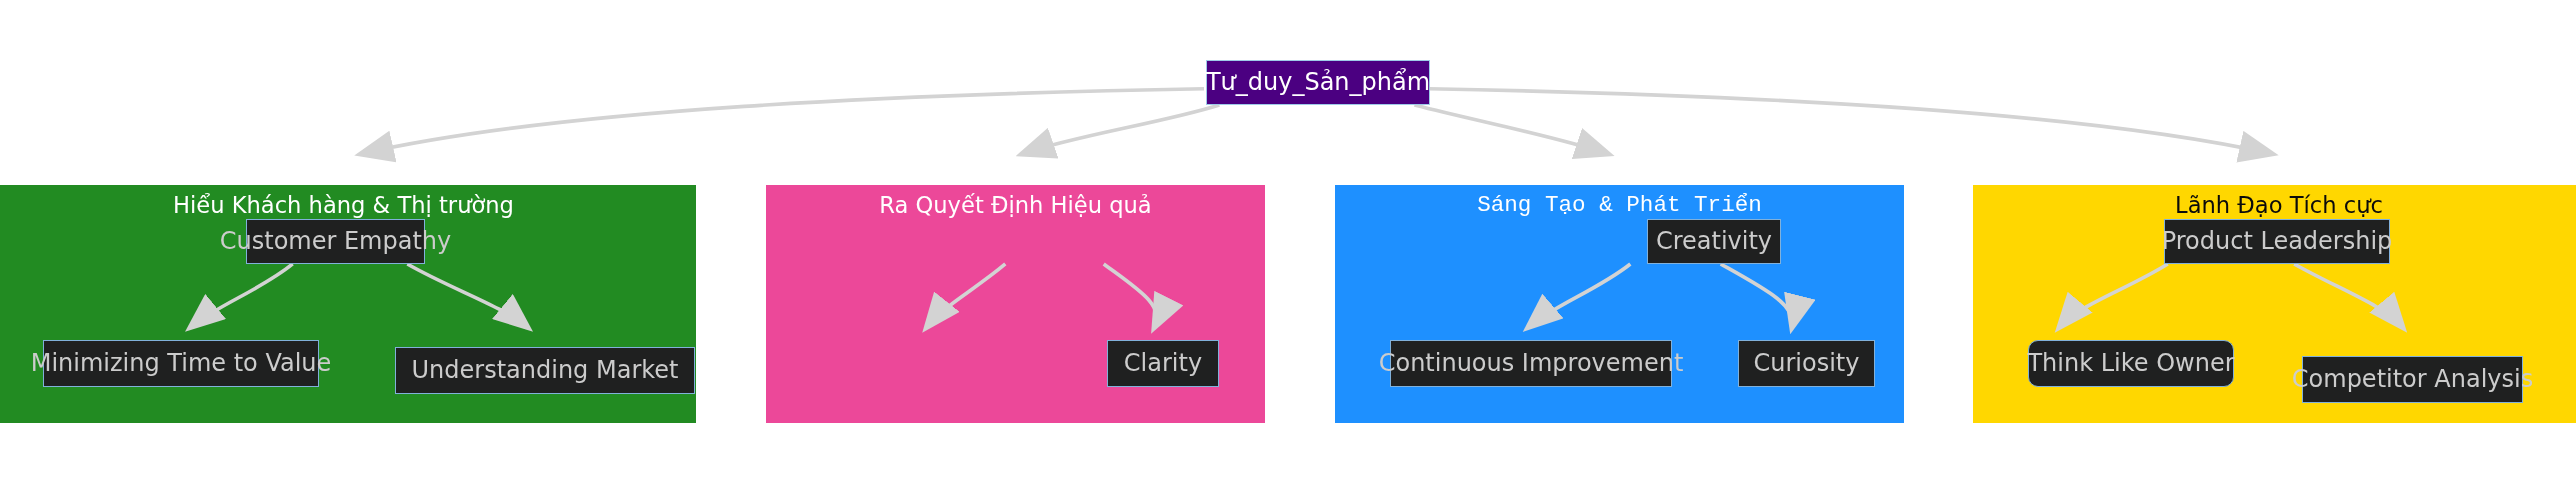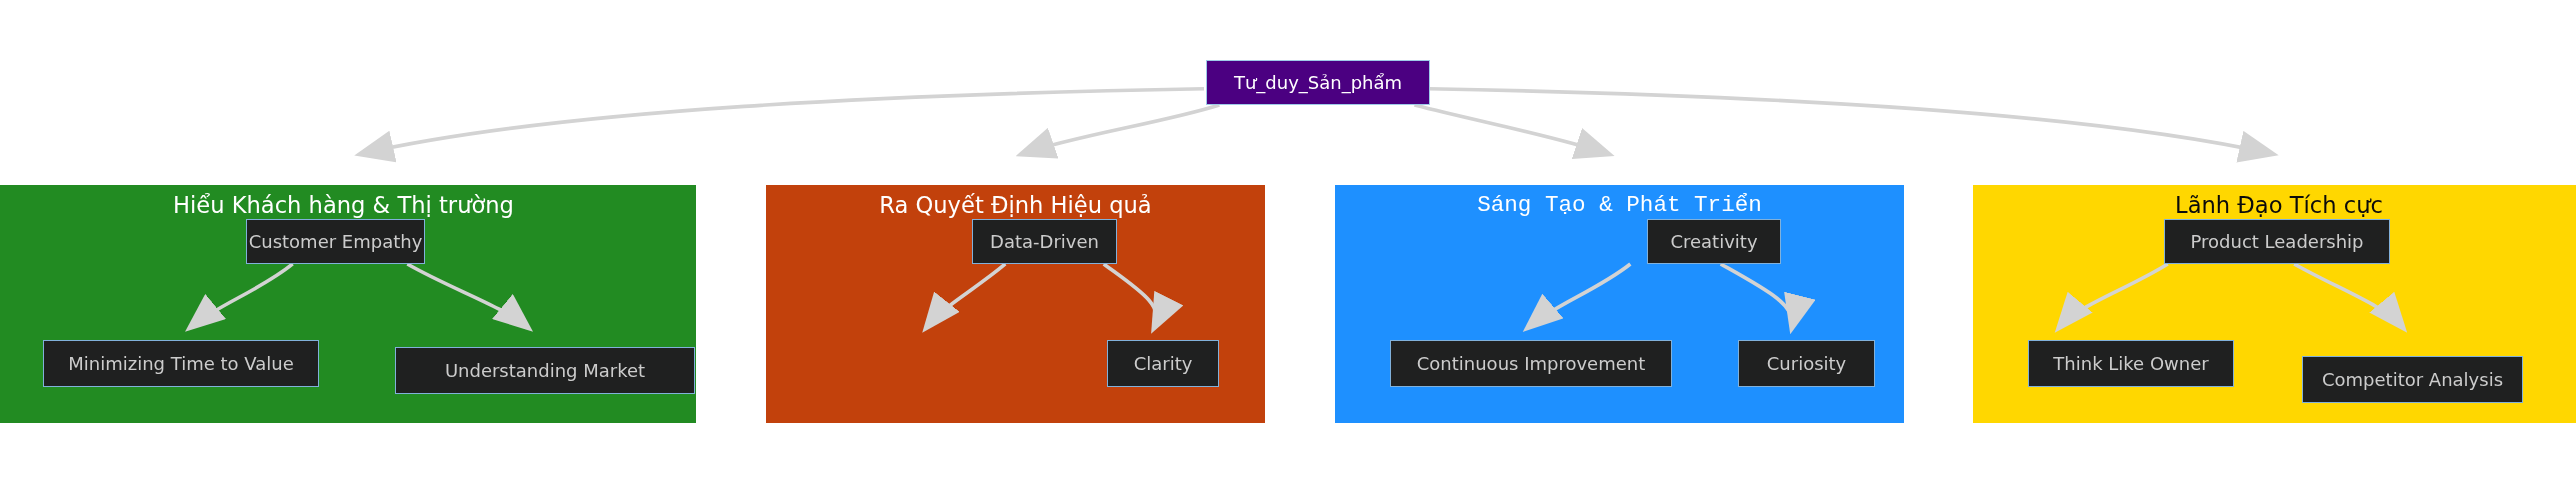--- a/index.html
+++ b/index.html
@@ -54,41 +54,41 @@
   
   .node {
     position: absolute;
     box-sizing: border-box;
     background: #1f2020;
     border: 1.8px solid #81b1db;
     color: #cccccc;
     display: flex;
     align-items: center;
     justify-content: center;
-    font-size: 18px;
+    font-size: 24px;
     line-height: 27px;
     white-space: nowrap;
     padding: 0 14.5px;
   }
   .node.root {
     background: #4b0081;
     border: 1.8px solid #9ecbe8;
     color: #ffffff;
   }
 </style>
 </head>
 <body>
 
 <div id="diagram-root">
 
   <div class="cluster" style="left:-9px; top:185px; width:705px; height:238px; background:#228b22;">
     <div class="cluster-title light">Hiểu Khách hàng &amp; Thị trường</div>
   </div>
 
-  <div class="cluster" style="left:766px; top:185px; width:499px; height:238px; background:#c2410c;">
+  <div class="cluster" style="left:766px; top:185px; width:499px; height:238px; background:#ec4899;">
     <div class="cluster-title light">Ra Quyết Định Hiệu quả</div>
   </div>
 
   <div class="cluster" style="left:1335px; top:185px; width:569px; height:238px; background:#1e90ff;font-family:Liberation Mono, monospace;">
     <div class="cluster-title light">Sáng Tạo &amp; Phát Triển</div>
   </div>
 
   <div class="cluster" style="left:1973px; top:185px; width:612px; height:238px; background:#ffd700;">
     <div class="cluster-title dark">Lãnh Đạo Tích cực</div>
   </div>
@@ -135,41 +135,38 @@
   <div class="node" style="left:246px; top:219px; width:179px; height:45px;">
     <span>Customer Empathy</span>
   </div>
   <div class="node" style="left:43px; top:340px; width:276px; height:47px;">
     <span>Minimizing Time to Value</span>
   </div>
   <div class="node" style="left:395px; top:347px; width:300px; height:47px;">
     <span>Understanding Market</span>
   </div>
 
-  <div class="node" style="left:972px; top:219px; width:145px; height:45px;">
-    <span>Data-Driven</span>
-  </div>
   <div class="node" style="left:1107px; top:340px; width:112px; height:47px;">
     <span>Clarity</span>
   </div>
 
   <div class="node" style="left:1599px; top:219px; width:134px; height:45px;margin-left:48px;">
     <span>Creativity</span>
   </div>
   <div class="node" style="left:1738px; top:340px; width:137px; height:47px;">
     <span>Curiosity</span>
   </div>
   <div class="node" style="left:1390px; top:340px; width:282px; height:47px;">
     <span>Continuous Improvement</span>
   </div>
 
   <div class="node" style="left:2164px; top:219px; width:226px; height:45px;">
     <span>Product Leadership</span>
   </div>
-  <div class="node" style="left:2028px; top:340px; width:206px; height:47px;">
+  <div class="node" style="left:2028px; top:340px; width:206px; height:47px;border-radius:10px;">
     <span>Think Like Owner</span>
   </div>
   <div class="node" style="left:2302px; top:340px; width:221px; height:47px;margin-top:16px;">
     <span>Competitor Analysis</span>
   </div>
 
 </div>
 
 
 </body></html>

